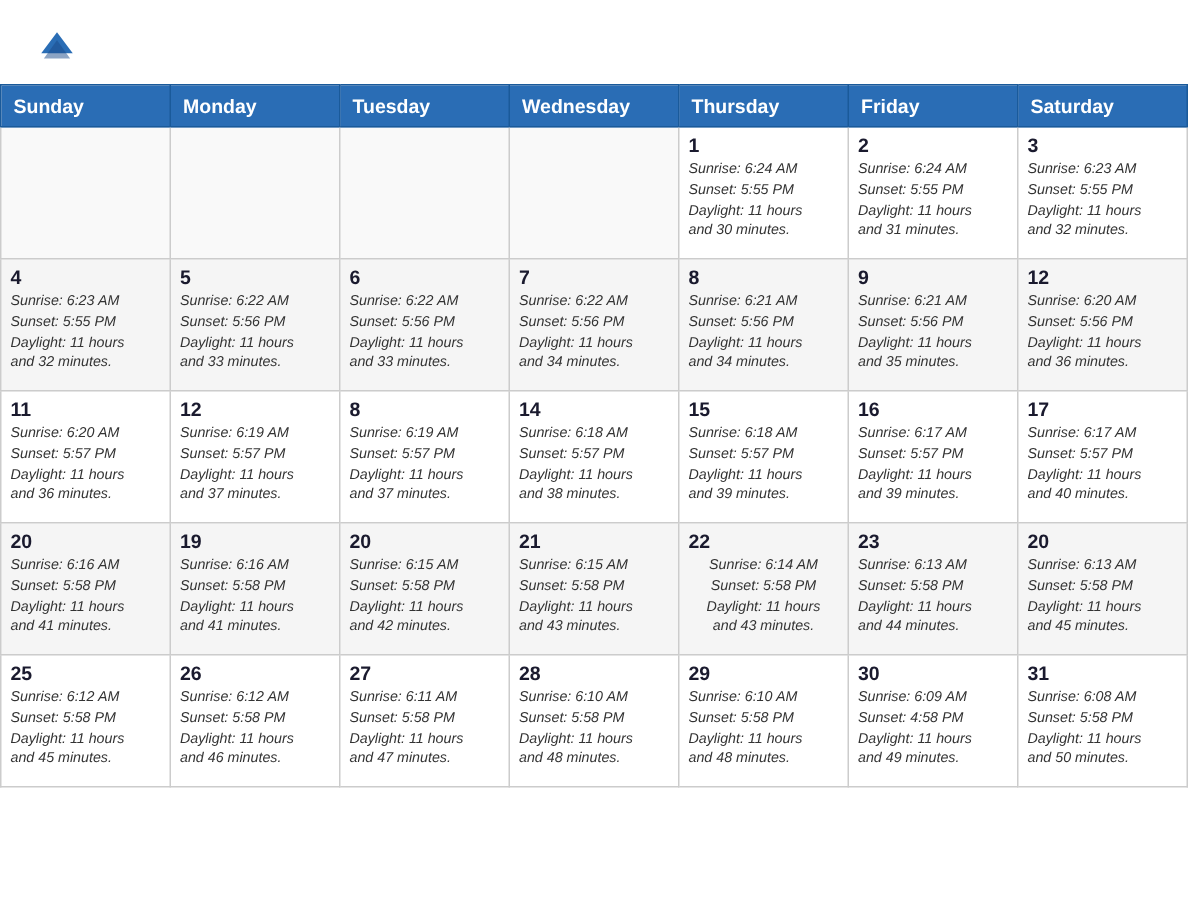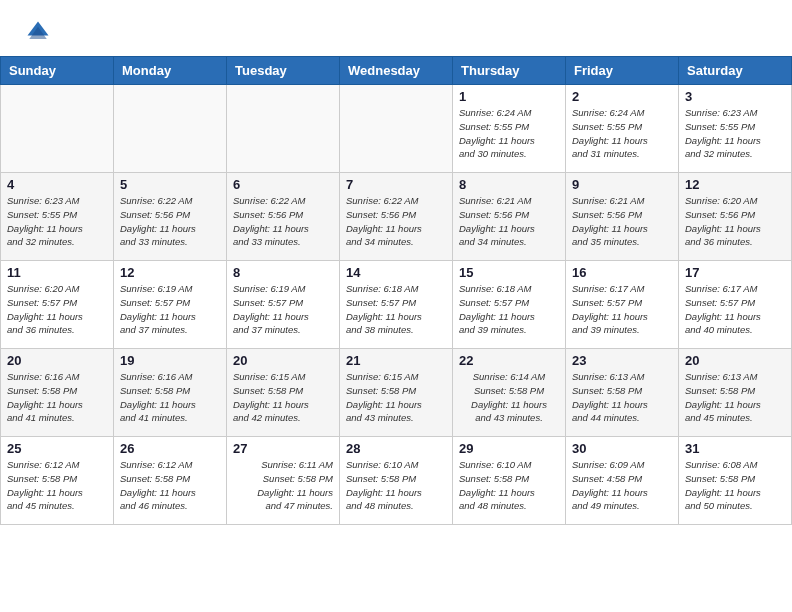--- a/index.html
+++ b/index.html
@@ -315,21 +315,21 @@
         </td>
         <td>
           <span class="day-number">26</span>
           <div class="day-info" style="white-space: pre-line;">Sunrise: 6:12 AM
 Sunset: 5:58 PM
 Daylight: 11 hours
 and 46 minutes.</div>
         </td>
         <td>
           <span class="day-number">27</span>
-          <div class="day-info" style="white-space: pre-line; text-align: right;">Sunrise: 6:11 AM
+          <div class="day-info" style="white-space: pre-line;">Sunrise: 6:11 AM
 Sunset: 5:58 PM
 Daylight: 11 hours
 and 47 minutes.</div>
         </td>
         <td>
           <span class="day-number">28</span>
           <div class="day-info" style="white-space: pre-line;">Sunrise: 6:10 AM
 Sunset: 5:58 PM
 Daylight: 11 hours
 and 48 minutes.</div>

